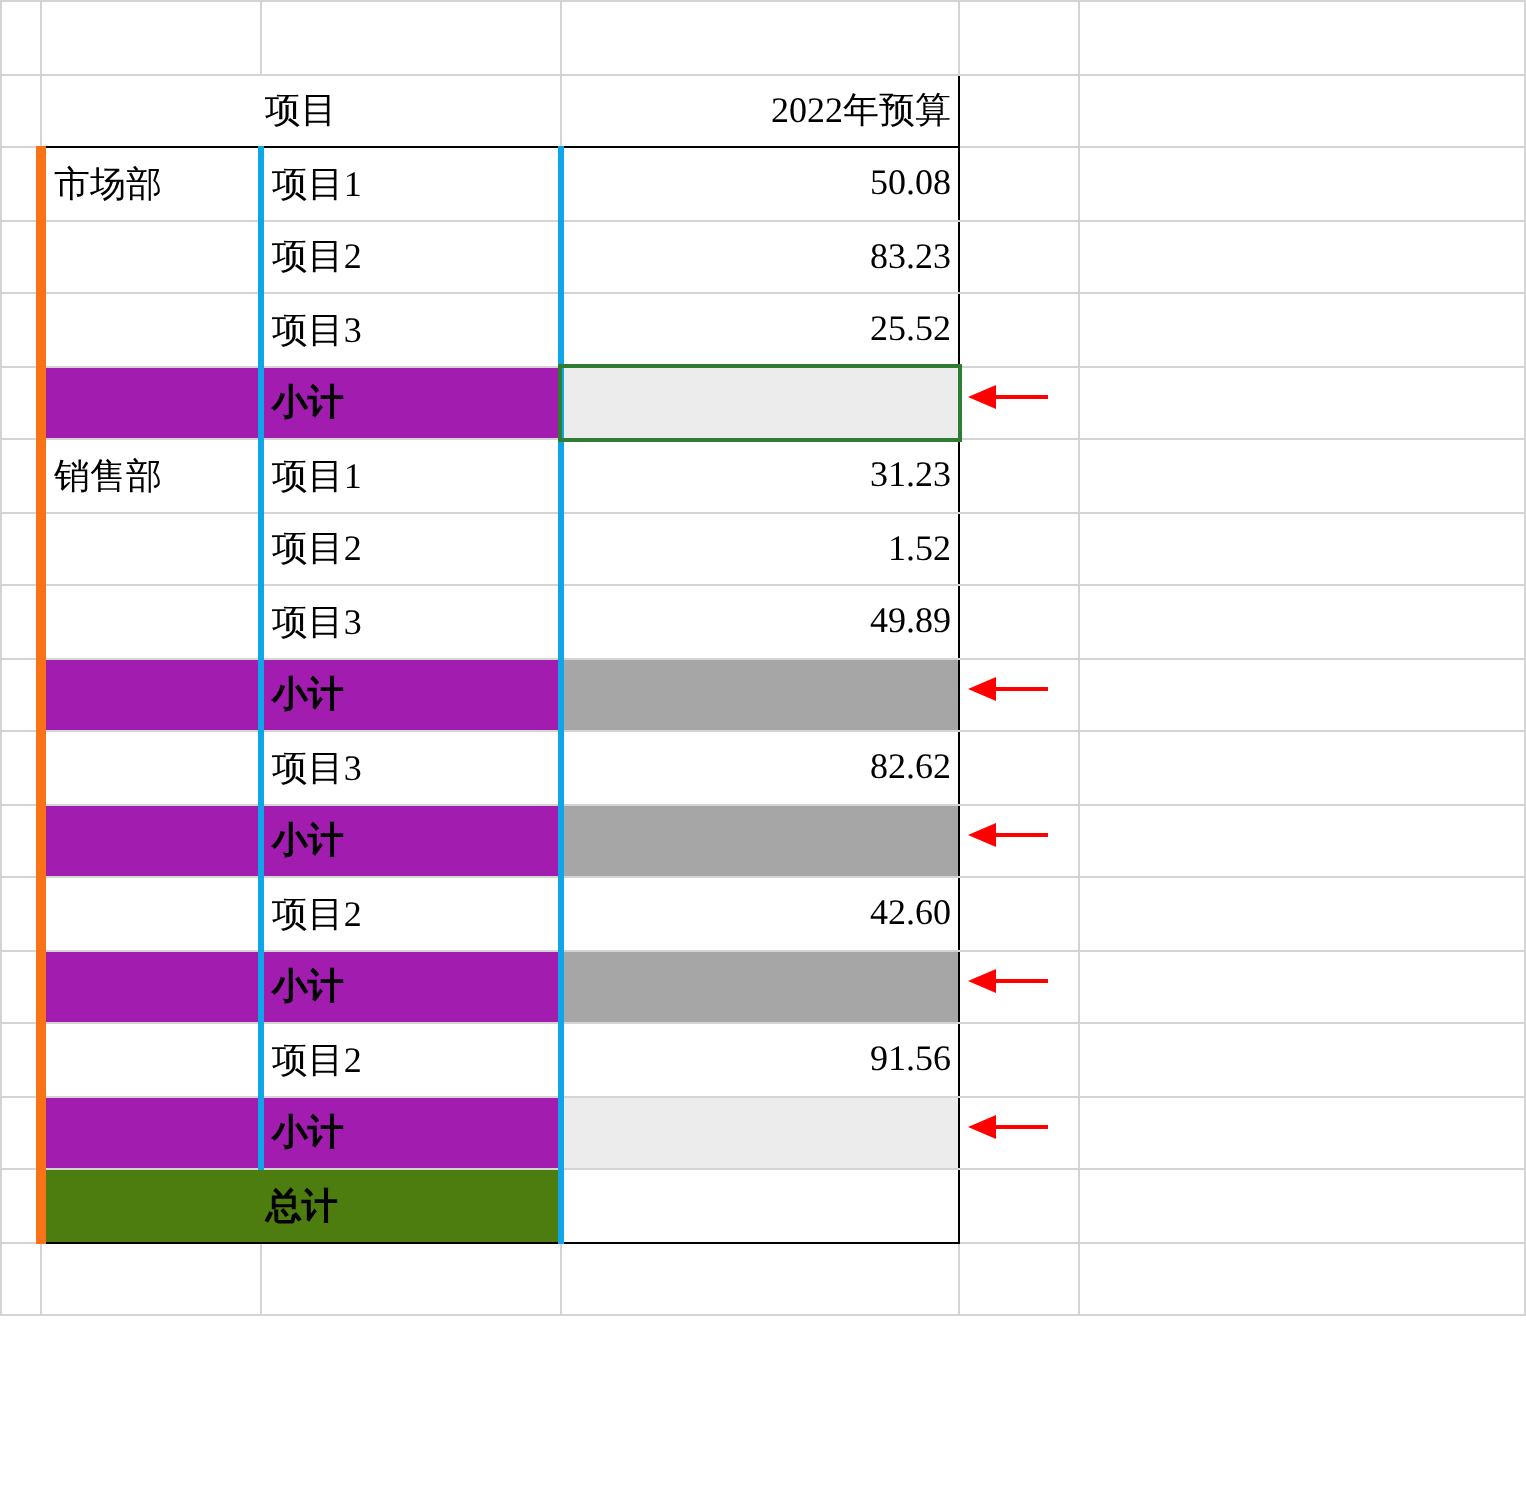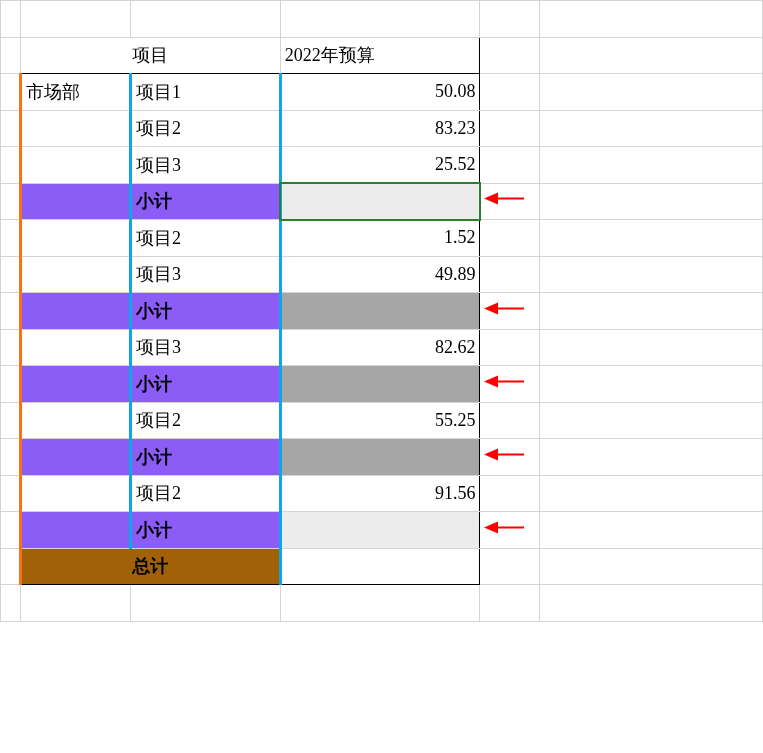--- a/index.html
+++ b/index.html
@@ -40,57 +40,57 @@
     .header-row .header-project {
       border-bottom: 1px solid #000;
       border-top: 1px solid #000;
       border-left: 1px solid #000;
     }
     .header-row .header-budget {
       border-bottom: 1px solid #000;
       border-top: 1px solid #000;
       border-left: 1px solid #000;
       border-right: 1px solid #000;
-      text-align: left;
+      text-align: right;
     }
     
     .data-left {
-      border-left: 3px solid #f97316;
+      border-left: 5px solid #f97316;
     }
     .data-right {
       border-right: 1px solid #000;
     }
     .data-sep {
       border-left: 3px solid #0ea5e9;
     }
     
     .subtotal-row td.col-a,
     .subtotal-row td.col-b {
-      background: #8b5cf6;
+      background: #a21caf;
       font-weight: bold;
     }
     .subtotal-row td.col-c {
       background: #a6a6a6;
       border-right: 1px solid #000;
     }
     .subtotal-row.light td.col-c {
       background: #ececec;
     }
     .subtotal-row.active td.col-c {
       background: #ececec;
       outline: 2px solid #2e7d32;
       outline-offset: -1px;
     }
     .subtotal-row td.col-b {
       text-align: left;
     }
     
     .total-row td.col-a,
     .total-row td.col-b {
-      background: #a16207;
+      background: #4d7c0f;
       font-weight: bold;
       text-align: center;
       border-bottom: 1px solid #000;
     }
     .total-row td.col-c {
       background: #ffffff;
       border-right: 1px solid #000;
       border-bottom: 1px solid #000;
     }
     
@@ -172,20 +172,28 @@
           <td class="col-d arrow-cell">
             <span class="arrow"><svg width="40" height="16" viewBox="0 0 40 16">
                 <line x1="40" y1="8" x2="10" y2="8" stroke="#ff0000" stroke-width="2"></line>
                 <polygon points="0,8 14,2 14,14" fill="#ff0000"></polygon>
               </svg></span>
           </td>
           <td class="col-e"></td>
         </tr>
         <tr>
           <td class="col-left-gutter"></td>
+          <td class="col-a data-left"><span>销售部</span></td>
+          <td class="col-b data-sep"><span>项目1</span></td>
+          <td class="col-c data-sep data-right val"><span>31.23</span></td>
+          <td class="col-d"></td>
+          <td class="col-e"></td>
+        </tr>
+        <tr>
+          <td class="col-left-gutter"></td>
           <td class="col-a data-left"></td>
           <td class="col-b data-sep"><span>项目2</span></td>
           <td class="col-c data-sep data-right val"><span>1.52</span></td>
           <td class="col-d"></td>
           <td class="col-e"></td>
         </tr>
         <tr>
           <td class="col-left-gutter"></td>
           <td class="col-a data-left"></td>
           <td class="col-b data-sep"><span>项目3</span></td>
@@ -224,21 +232,21 @@
                 <line x1="40" y1="8" x2="10" y2="8" stroke="#ff0000" stroke-width="2"></line>
                 <polygon points="0,8 14,2 14,14" fill="#ff0000"></polygon>
               </svg></span>
           </td>
           <td class="col-e"></td>
         </tr>
         <tr>
           <td class="col-left-gutter"></td>
           <td class="col-a data-left"></td>
           <td class="col-b data-sep"><span>项目2</span></td>
-          <td class="col-c data-sep data-right val"><span>55.25</span></td>
+          <td class="col-c data-sep data-right val"><span>42.60</span></td>
           <td class="col-d"></td>
           <td class="col-e"></td>
         </tr>
         <tr class="subtotal-row">
           <td class="col-left-gutter"></td>
           <td class="col-a data-left"></td>
           <td class="col-b data-sep"><span>小计</span></td>
           <td class="col-c data-sep"></td>
           <td class="col-d arrow-cell">
             <span class="arrow"><svg width="40" height="16" viewBox="0 0 40 16">

